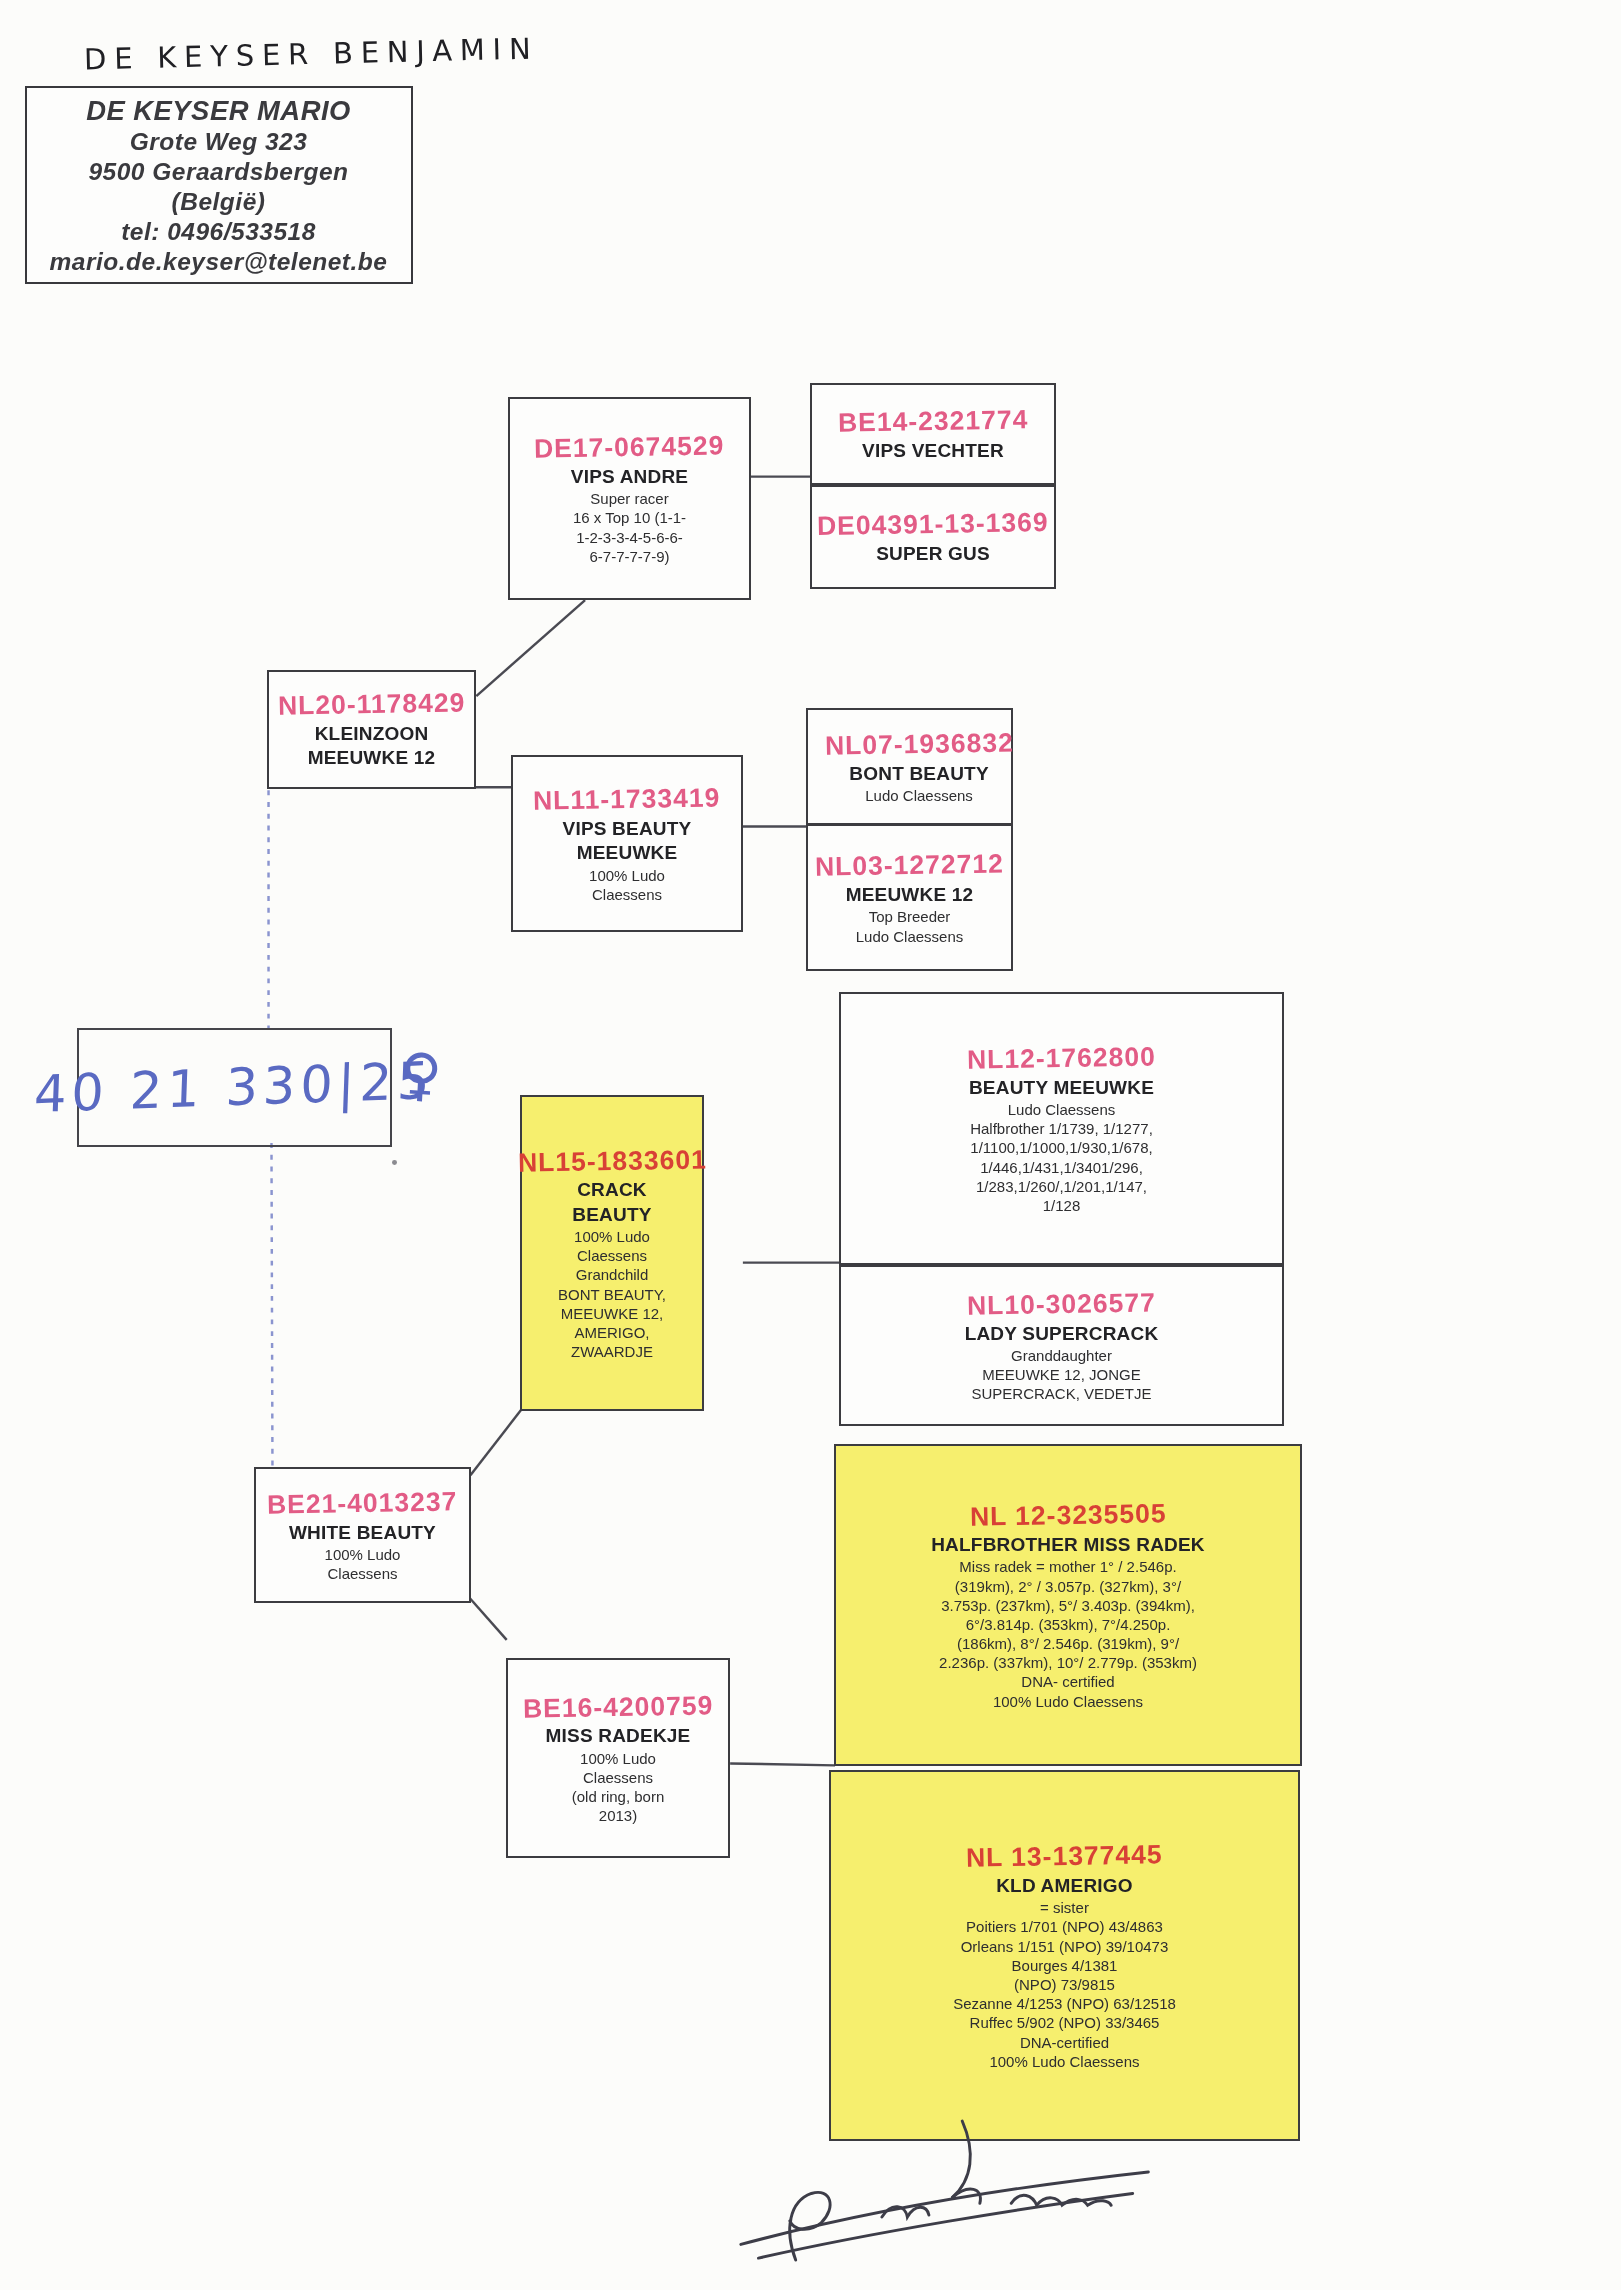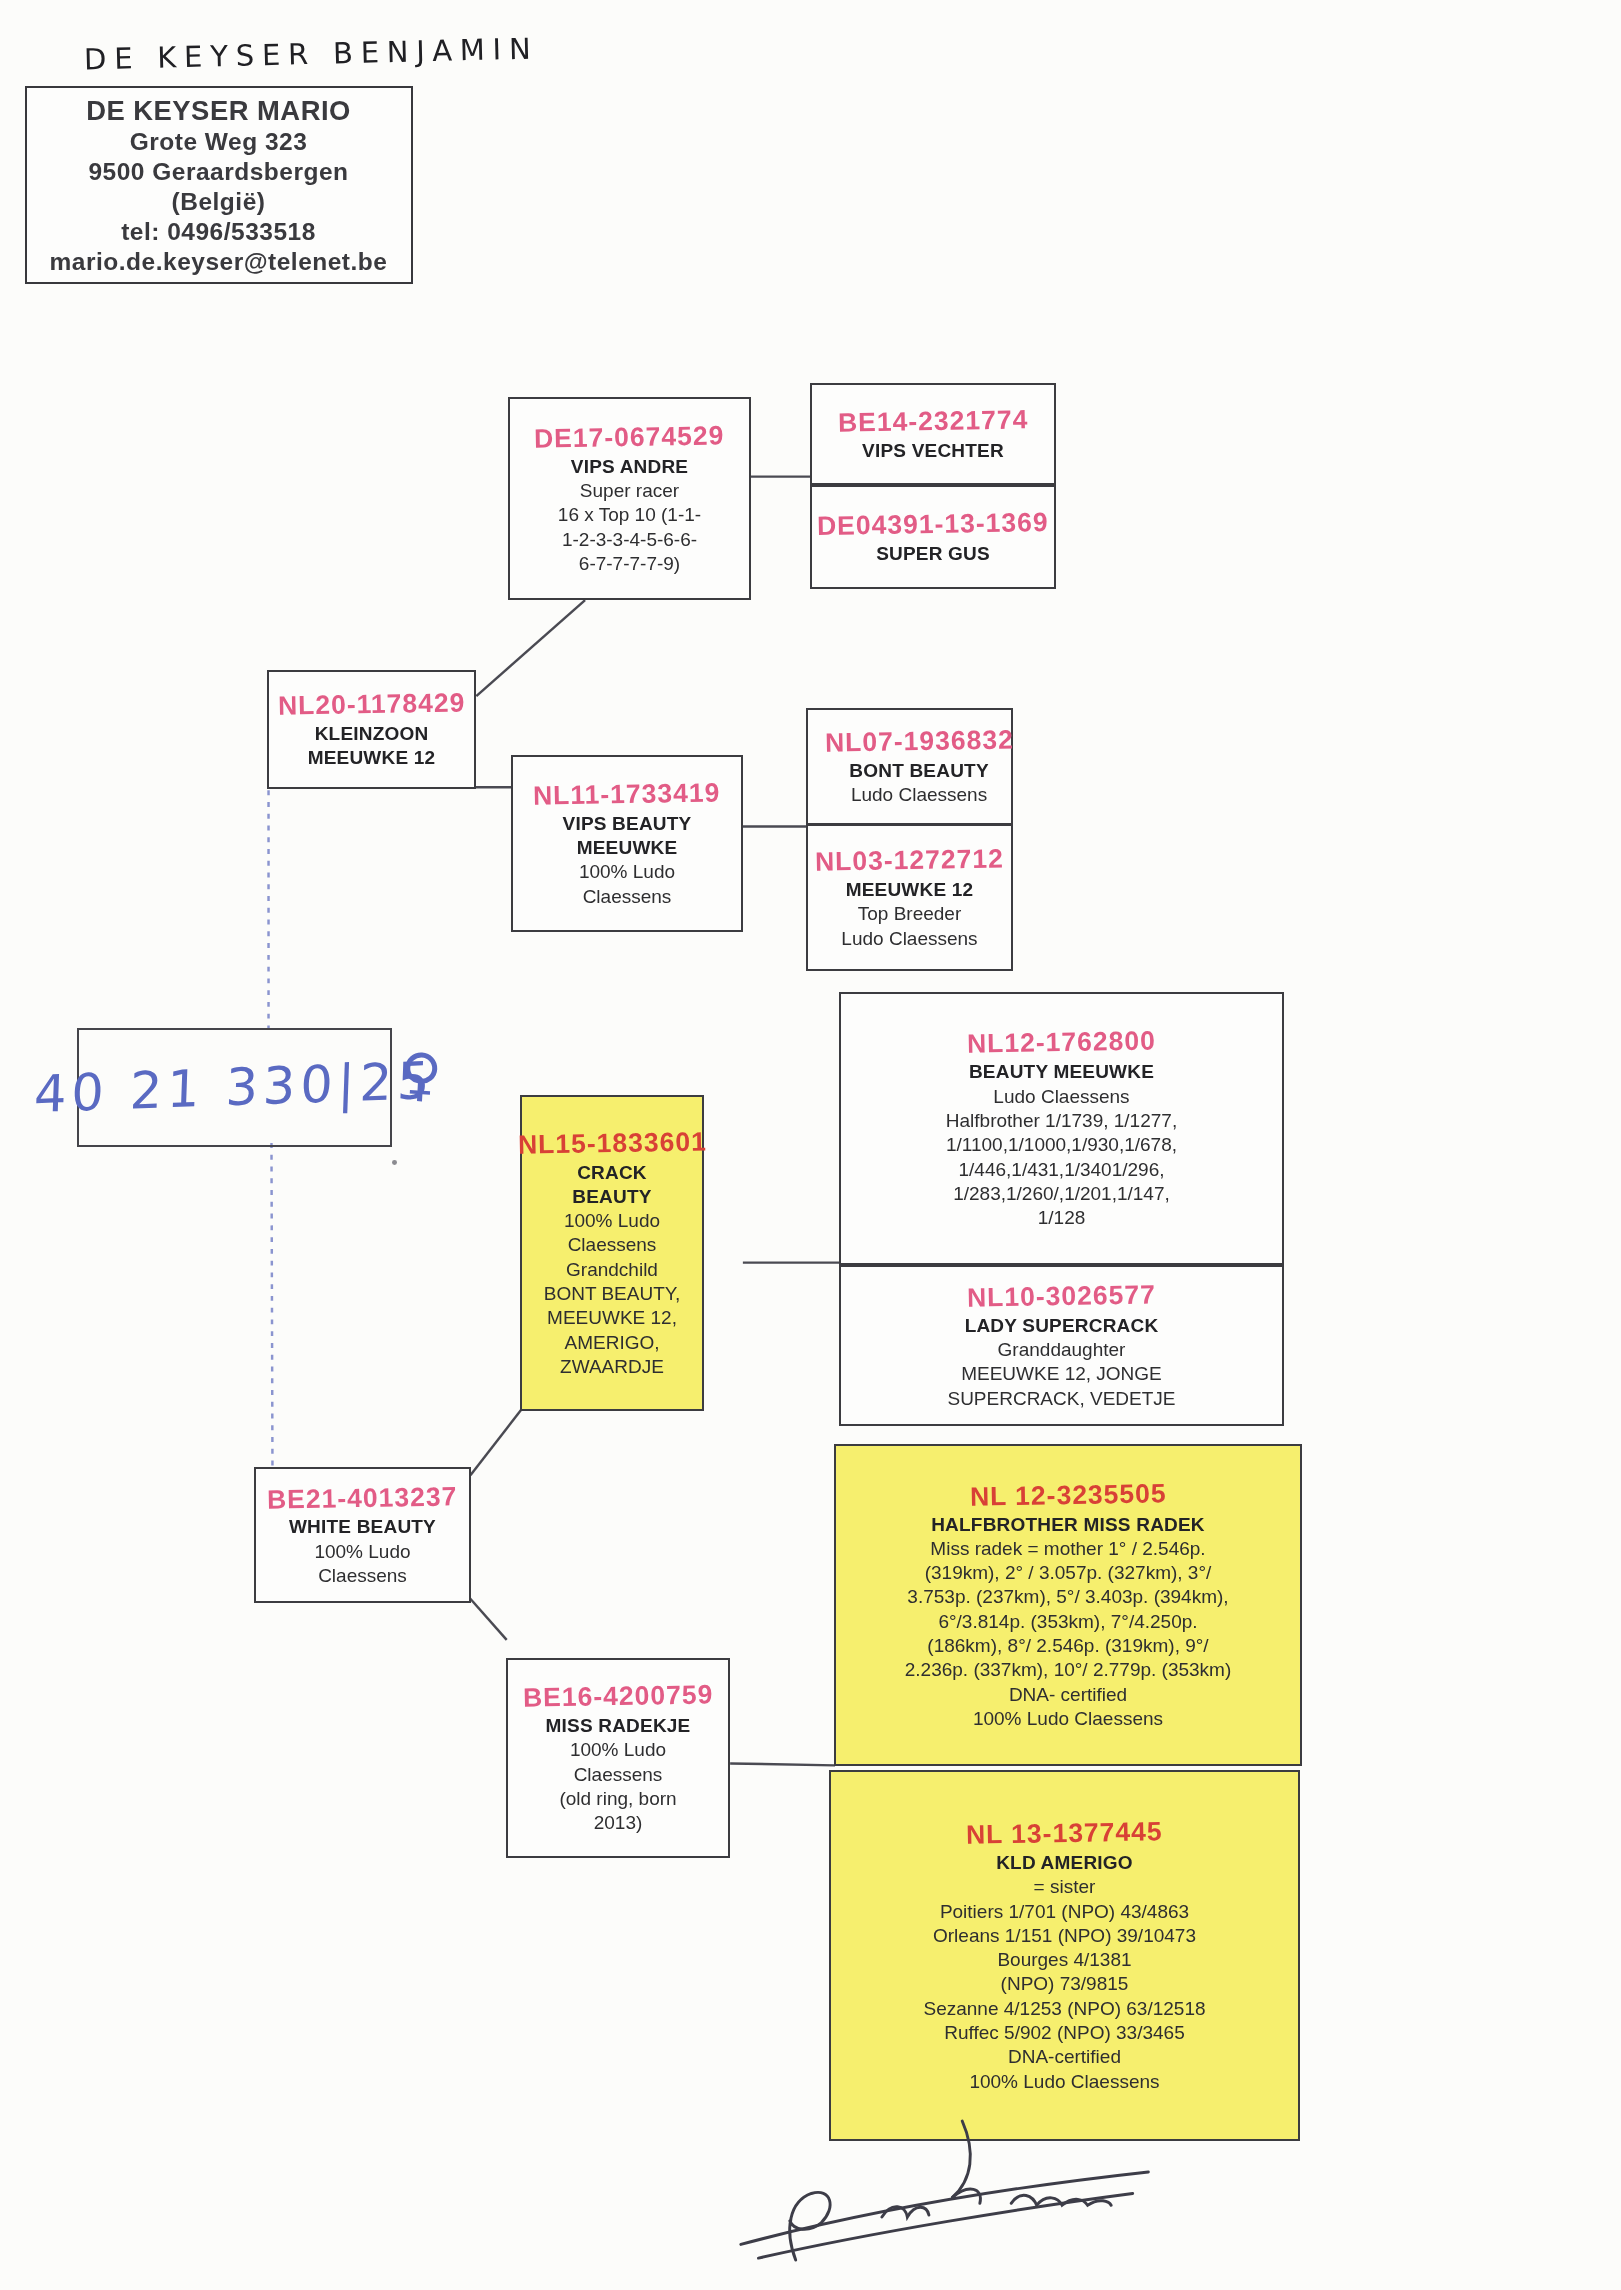--- a/index.html
+++ b/index.html
@@ -28,32 +28,32 @@
     transform:rotate(-1.4deg);
     white-space:nowrap;
   }
   
   .owner{
     position:absolute;left:24.5px;top:86px;width:384px;height:194px;
     border:2.9px solid #38383c;background:#fdfdfc;
     display:flex;flex-direction:column;justify-content:center;align-items:center;
     text-align:center;color:#3a3a3e;
   }
-  .owner .oline{font-weight:bold;font-size:24.5px;line-height:1.22;letter-spacing:0.5px;}
+  .owner .oline{font-weight:bold;font-size:24.5px;line-height:1.22;letter-spacing:0.5px;font-style:italic;}
   .owner .oline.first{font-size:27.4px;}
   
   .pbox{
     position:absolute;box-sizing:border-box;
     border:2px solid var(--border);background:#fdfdfc;
     display:flex;flex-direction:column;justify-content:center;align-items:center;
     text-align:center;padding:2px 3.9px;
   }
   .pbox.highlight{background:var(--yellow);}
   .line{line-height:1.28;white-space:nowrap;}
-  .line.text{font-size:19px;color:#2e2e30;}
+  .line.text{font-size:15px;color:#2e2e30;}
   .line.name{font-size:19px;font-weight:bold;color:#232326;letter-spacing:0.2px;}
   .line.ring,.line.ring-red{
     font-size:26.5px;font-weight:bold;letter-spacing:1px;
     transform:rotate(-1deg);
   }
   .line.ring{color:var(--pink);}
   .line.ring-red{color:var(--red);}
   
   .ringbox{
     position:absolute;left:77px;top:1028px;width:311px;height:115px;

